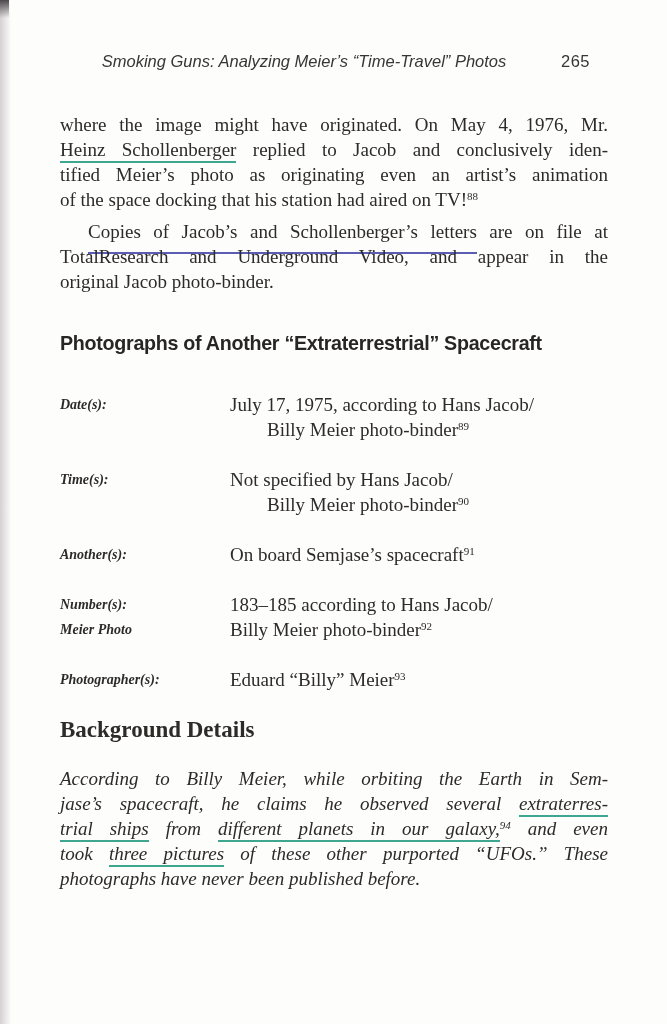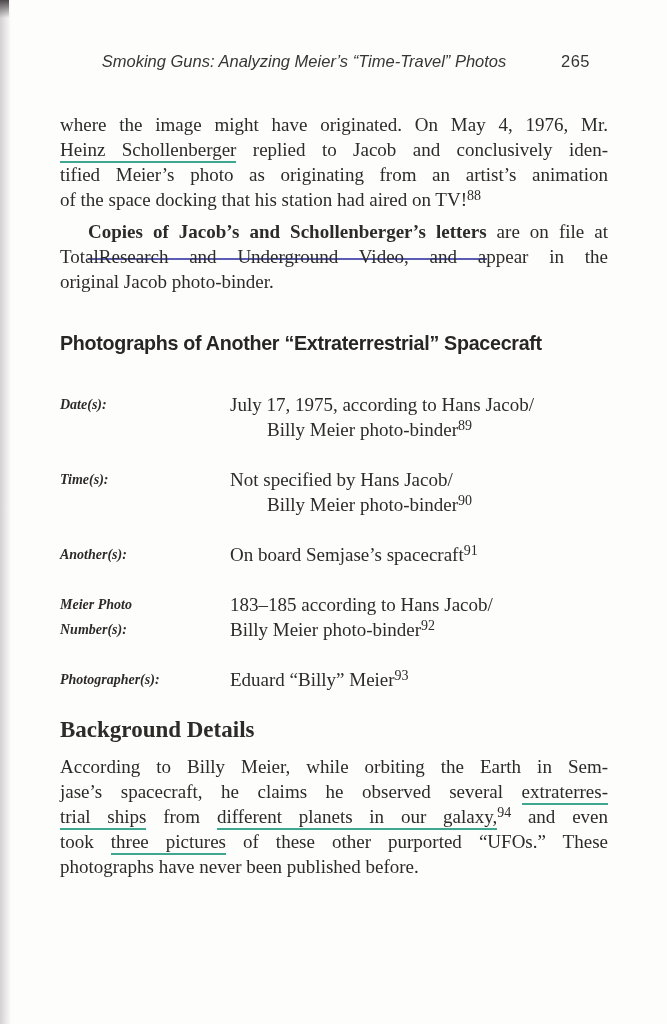--- a/index.html
+++ b/index.html
@@ -38,39 +38,38 @@
   }
   .folio {
     position:absolute; right:18px; top:0;
     font-style:normal;
     letter-spacing:.5px;
   }
   
   .para { margin:0; }
   .para-1 { margin-top:41px; }
   .para-2 { margin-top:7px; }
-  .para-3 { margin-top:12px; }
+  .para-3 { margin-top:24px;font-style:italic; }
   .line {
     font-size:19px; line-height:25px;
     text-align:justify; text-align-last:justify;
     white-space:normal;
   }
   .line.natural { text-align-last:left; }
   .line.first-indent { text-indent:28px; }
   .u-green {
     border-bottom:2px solid var(--green, #3fa78f);
     padding-bottom:1px;
   }
   .u-blue {
     border-bottom:2.5px solid var(--blue, #5b5db4);
-    padding-bottom:16px;
-    font-weight:bold;
+    padding-bottom:10px;
   }
   .sup {
-    font-size:14px;
+    font-size:11px;
     vertical-align:6px;
     line-height:0;
   }
   
   .section-heading {
     margin-top:37px;
     font-family:"Liberation Sans", sans-serif;
     font-weight:bold;
     font-size:20.5px; line-height:24px;
     color:#272624;
@@ -102,21 +101,21 @@
   <div class="scan-corner-mark"></div>
   <div class="content">
     <div class="running-head">
       <span>Smoking Guns: Analyzing Meier’s “Time-Travel” Photos</span>
       <span class="folio">265</span>
     </div>
     <div id="page-body">
         <div class="para para-1">
           <div class="line"><span>where the image might have originated. On May 4, 1976, Mr.</span></div>
           <div class="line"><span class="u-green">Heinz Schollenberger</span><span> replied to Jacob and conclusively iden-</span></div>
-          <div class="line"><span>tified Meier’s photo as originating from an artist’s animation</span></div>
+          <div class="line"><span>tified Meier’s photo as originating even an artist’s animation</span></div>
           <div class="line natural"><span>of the space docking that his station had aired on TV!</span><span class="sup">88</span></div>
         </div>
         <div class="para para-2">
           <div class="line first-indent"><span class="u-blue">Copies of Jacob’s and Schollenberger’s letters</span><span> are on file at</span></div>
           <div class="line"><span>TotalResearch and Underground Video, and appear in the</span></div>
           <div class="line natural"><span>original Jacob photo-binder.</span></div>
         </div>
         <div class="section-heading">Photographs of Another “Extraterrestrial” Spacecraft</div>
         <div class="fields">
           <div class="field-row">
@@ -140,22 +139,22 @@
           <div class="field-row">
             <div class="field-label">
               <div>Another(s):</div>
             </div>
             <div class="field-value">
               <div class="value-line"><span>On board Semjase’s spacecraft</span><span class="sup">91</span></div>
             </div>
           </div>
           <div class="field-row">
             <div class="field-label">
+              <div>Number(s):</div>
               <div>Meier Photo</div>
-              <div>Number(s):</div>
             </div>
             <div class="field-value">
               <div class="value-line"><span>183–185 according to Hans Jacob/</span></div>
               <div class="value-line"><span>Billy Meier photo-binder</span><span class="sup">92</span></div>
             </div>
           </div>
           <div class="field-row">
             <div class="field-label">
               <div>Photographer(s):</div>
             </div>

